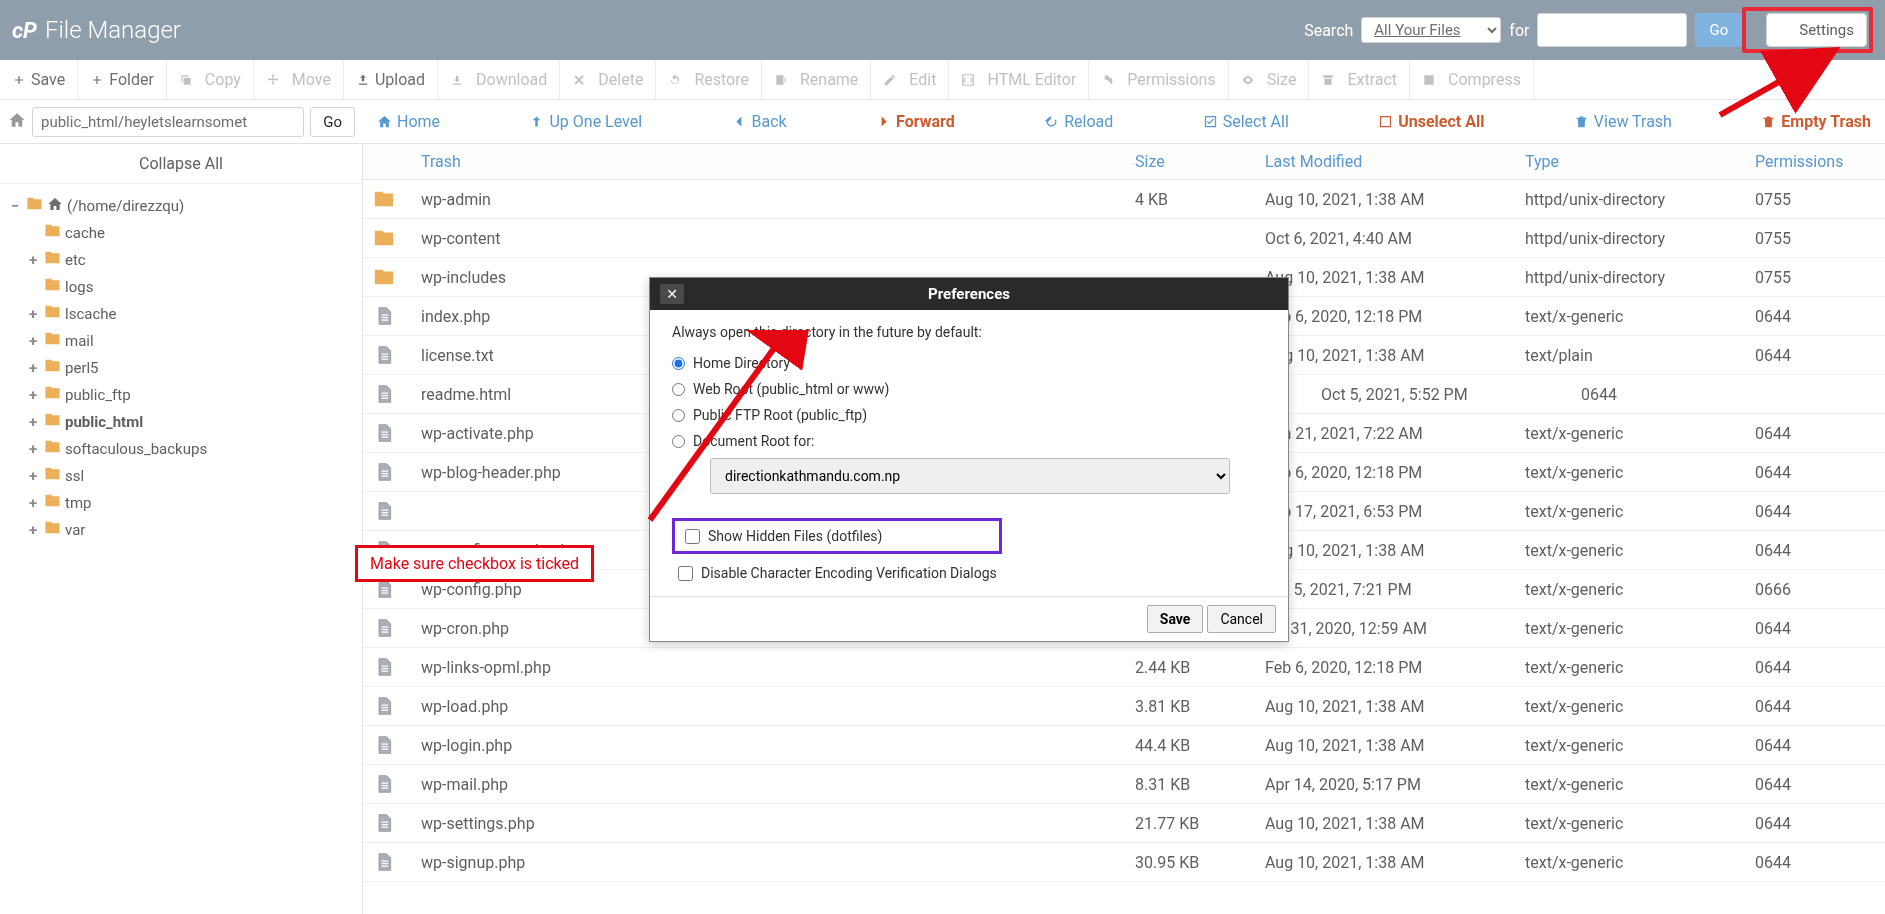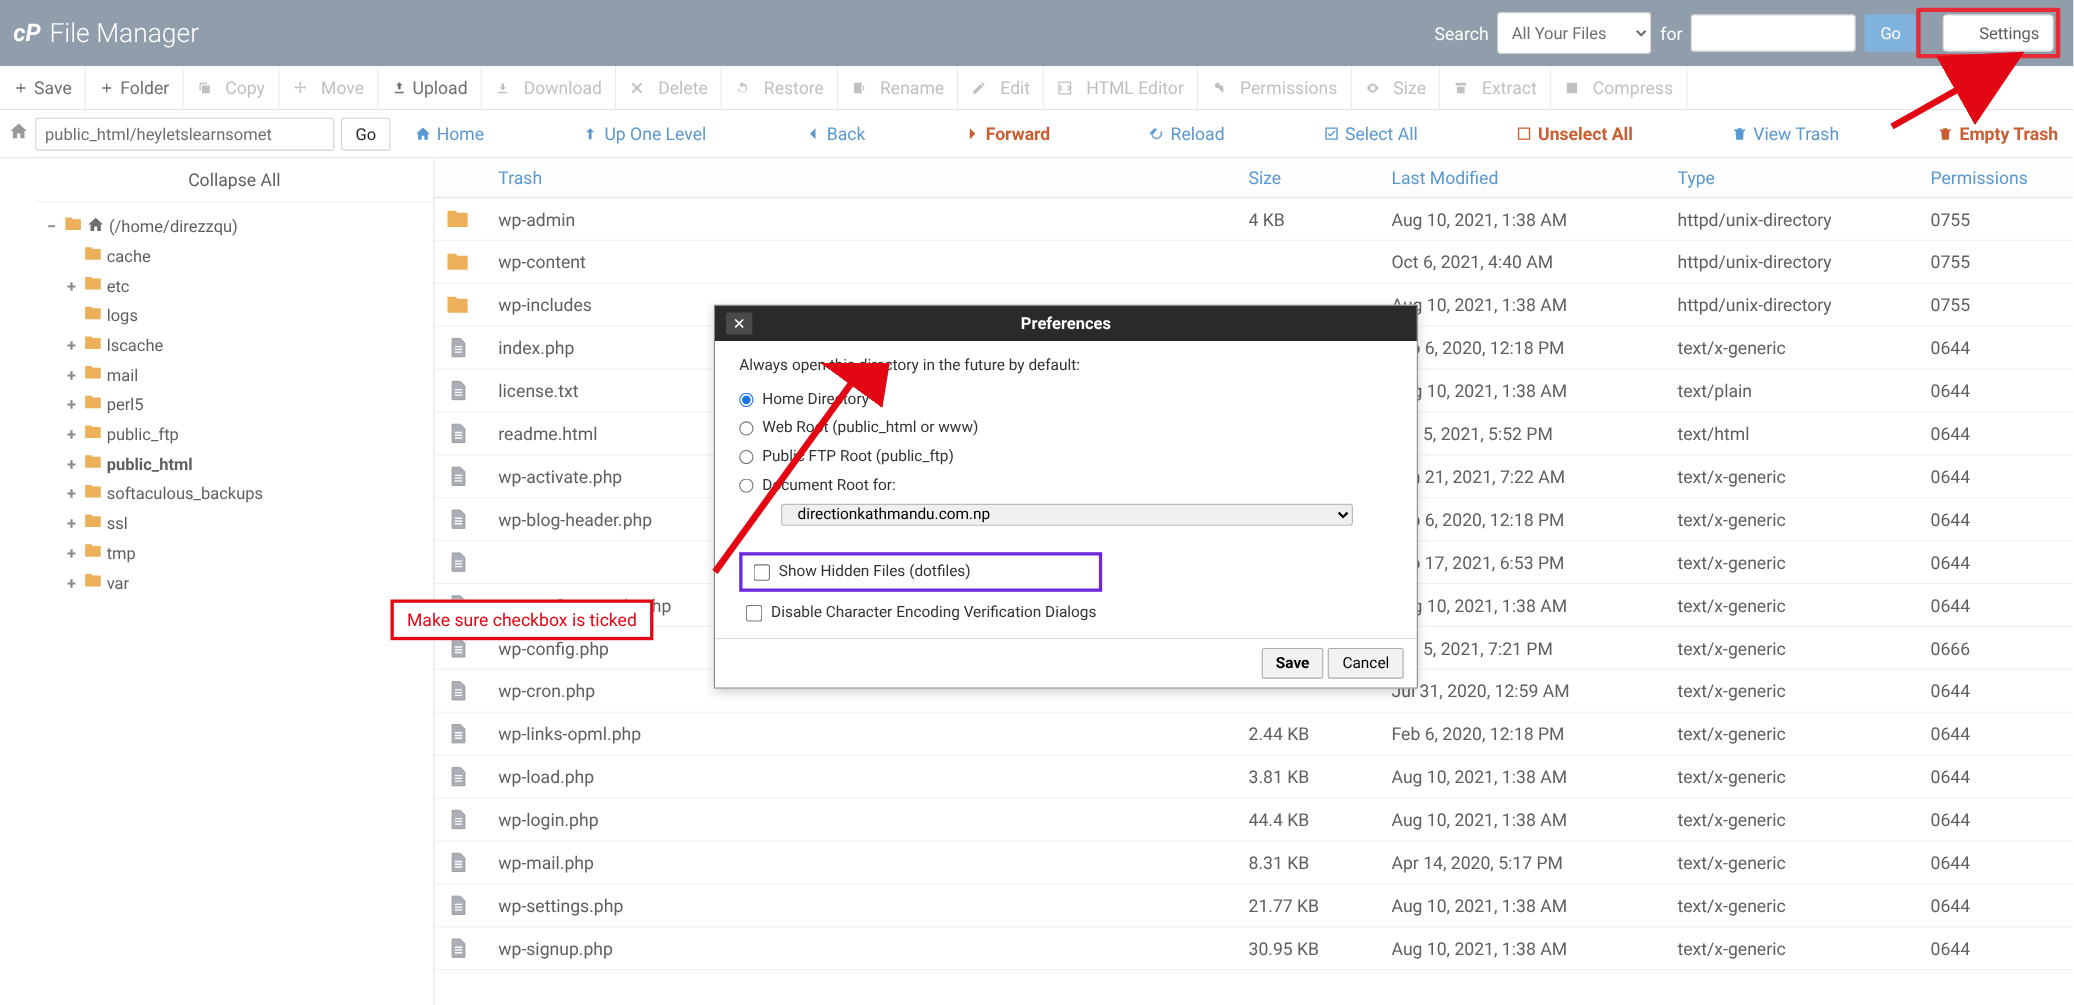--- a/index.html
+++ b/index.html
@@ -5,21 +5,21 @@
 * { margin: 0; padding: 0; box-sizing: border-box; font-family: -apple-system, BlinkMacSystemFont, "Segoe UI", Roboto, Arial, sans-serif; }
 body { background: #fff; width: 1885px; height: 914px; overflow: hidden; position: relative; }
 
 
 .header-bar { background: #7d8d9e; height: 60px; display: flex; align-items: center; padding: 0 12px; color: #fff; }
 .logo-box { display: flex; align-items: center; gap: 8px; }
 .logo-icon { font-weight: bold; font-style: italic; font-size: 22px; }
 .app-title { font-size: 24px; font-weight: 300; }
 .header-spacer { flex: 1; }
 .search-block { display:flex; align-items:center; gap:8px; font-size:16px; }
-.search-block select { height: 38px; background:#fff; border:1px solid #ccc; border-radius:3px; padding:0 8px; font-size:15px; color:#555; width:140px; }
+.search-block select { height: 26px; background:#fff; border:1px solid #ccc; border-radius:3px; padding:0 8px; font-size:15px; color:#555; width:140px;text-decoration:underline; }
 .search-block input { height:34px; width:150px; border-radius:3px; border:1px solid #ccc; padding:0 8px; }
 .go-btn { background:#6aa7da; color:#fff; border:none; height:34px; padding:0 14px; border-radius:3px; font-size:15px; cursor:pointer; }
 .settings-btn { background:#fff; border:1px solid #ccc; height:34px; padding:0 12px; border-radius:4px; font-size:15px; color:#444; display:flex; align-items:center; gap:5px; cursor:pointer; margin-left:18px;}
 .settings-btn svg { width:15px; height:15px; fill:#555;}
 .settings-highlight { border:4px solid #e30613; padding:2px; border-radius:2px;}
 
 
 .toolbar1 { background:#fff; border-bottom:1px solid #ddd; height:40px; display:flex; align-items:center; }
 .tool1-item { padding:0 12px; font-size:16px; color:#555; display:flex; align-items:center; gap:5px; height:100%; border-right:1px solid #e8e8e8; cursor:pointer;}
 .tool1-item.dim { color:#b6b6b6;gap:12px; }
@@ -30,21 +30,21 @@
 .crumb-left { width:363px; display:flex; align-items:center; gap:6px; padding:0 8px; }
 .crumb-left .home-ic { color:#888; font-size:18px;}
 .crumb-left input { flex:1; height:30px; border:1px solid #ccc; border-radius:3px; padding:0 8px; font-size:15px; color:#555;}
 .crumb-left .gobtn { height:30px; padding:0 12px; background:#fff; border:1px solid #ccc; border-radius:3px; cursor:pointer; font-size:15px;}
 .actions-right { display:flex; align-items:center; gap:18px; padding:0 14px; flex:1;justify-content:space-between; }
 .act-it { color:#3c86c8; font-size:16px; display:flex; align-items:center; gap:5px; cursor:pointer;}
 .act-it.dim { color:#c2410c;font-weight:bold; }
 .act-it svg { width:15px; height:15px; fill:currentColor;}
 
 
-.content-wrap { display:flex; height:calc(100% - 144px);margin-left:32px;}
+.content-wrap { display:flex; height:calc(100% - 144px);}
 .sidebar { width:363px; border-right:1px solid #ddd; overflow-y:auto; background:#fff;}
 .collapse-all { text-align:center; padding:10px 0; font-size:16px; color:#444; border-bottom:1px solid #eee;}
 .tree { padding:8px 4px; font-size:15px; color:#444; }
 .tree-row { display:flex; align-items:center; gap:4px; padding:3px 4px; cursor:pointer;}
 .tree-row .exp { width:14px; text-align:center; color:#777; font-weight:bold;}
 .tree-row .fld { color:#e8a33d; }
 .tree-row .fld svg { width:17px; height:17px; fill:#e8a33d;}
 .tree-row.root .fld svg { fill:#e8a33d;}
 .tree-row.indent1 { padding-left:22px;}
 .tree-row.bold { font-weight:bold;}
@@ -67,21 +67,21 @@
 
 
 .modal-wrap { position:absolute; left:649px; top:277px; width:640px; background:#fff; border:1px solid #888; box-shadow:0 3px 10px rgba(0,0,0,.2); z-index:50; font-size:15px;}
 .modal-hd { background:#2a2a2a; color:#fff; height:32px; display:flex; align-items:center; padding:0 10px; position:relative;}
 .modal-hd .title { flex:1; text-align:center; font-weight:bold;}
 .modal-hd .closex { position:absolute; left:10px; background:#4a4a4a; color:#fff; border:none; width:24px; height:20px; font-size:14px; cursor:pointer; border-radius:2px;}
 .modal-body { padding:14px 22px 10px 22px; max-height:360px; overflow-y:scroll;}
 .modal-body .lead { margin-bottom:10px; color:#333; font-size:14px;}
 .radio-row { display:flex; align-items:center; gap:8px; padding:5px 0; color:#333; font-size:14px;}
 .radio-row input[type=radio]{ accent-color:#1a73e8;}
-.doc-select { width:100%; height:20px; border:1px solid #bbb; border-radius:3px; padding:0 10px; margin:4px 0 18px 38px; max-width:520px; font-size:14px;}
+.doc-select { width:100%; height:36px; border:1px solid #bbb; border-radius:3px; padding:0 10px; margin:4px 0 18px 38px; max-width:520px; font-size:14px;}
 .check-row { display:flex; align-items:center; gap:8px; padding:5px 6px; color:#333; font-size:14px;}
 .check-row input { width:15px; height:15px;}
 .hidden-box { border:3px solid #6d28d9; padding:2px 4px; margin:6px 0; width:330px;}
 .modal-ft { display:flex; justify-content:flex-end; gap:4px; padding:8px 12px; border-top:1px solid #ddd;}
 .modal-ft button { padding:5px 12px; font-size:14px; border:1px solid #aaa; background:#f2f2f2; cursor:pointer; border-radius:2px;}
 .modal-ft .save { font-weight:bold;}
 
 
 .annot-box { position:absolute; left:355px; top:545px; border:3px solid #e30613; background:#fff; color:#e30613; font-size:16px; padding:6px 12px; z-index:60;}
 
@@ -476,21 +476,20 @@
                 <svg viewBox="0 0 24 24">
                   <path d="M6 2h9l5 5v15H6z" fill="#9aa0ab"></path>
                   <path d="M6 2h9l5 5v15H6z" fill="none" stroke="#888"></path>
                   <path d="M9 11h8M9 14h8M9 17h8" stroke="#fff" stroke-width="1.5"></path>
                 </svg>
               </span>
             </div>
             <div class="col-name">readme.html</div>
             <div class="col-size"></div>
             <div class="col-mod">Oct 5, 2021, 5:52 PM</div>
-            <div class="col-type">text/html</div>
             <div class="col-perm">0644</div>
           </div>
           <div class="frow">
             <div class="col-ic">
               <span class="file-icon file">
                 <svg viewBox="0 0 24 24">
                   <path d="M6 2h9l5 5v15H6z" fill="#9aa0ab"></path>
                   <path d="M6 2h9l5 5v15H6z" fill="none" stroke="#888"></path>
                   <path d="M9 11h8M9 14h8M9 17h8" stroke="#fff" stroke-width="1.5"></path>
                 </svg>

